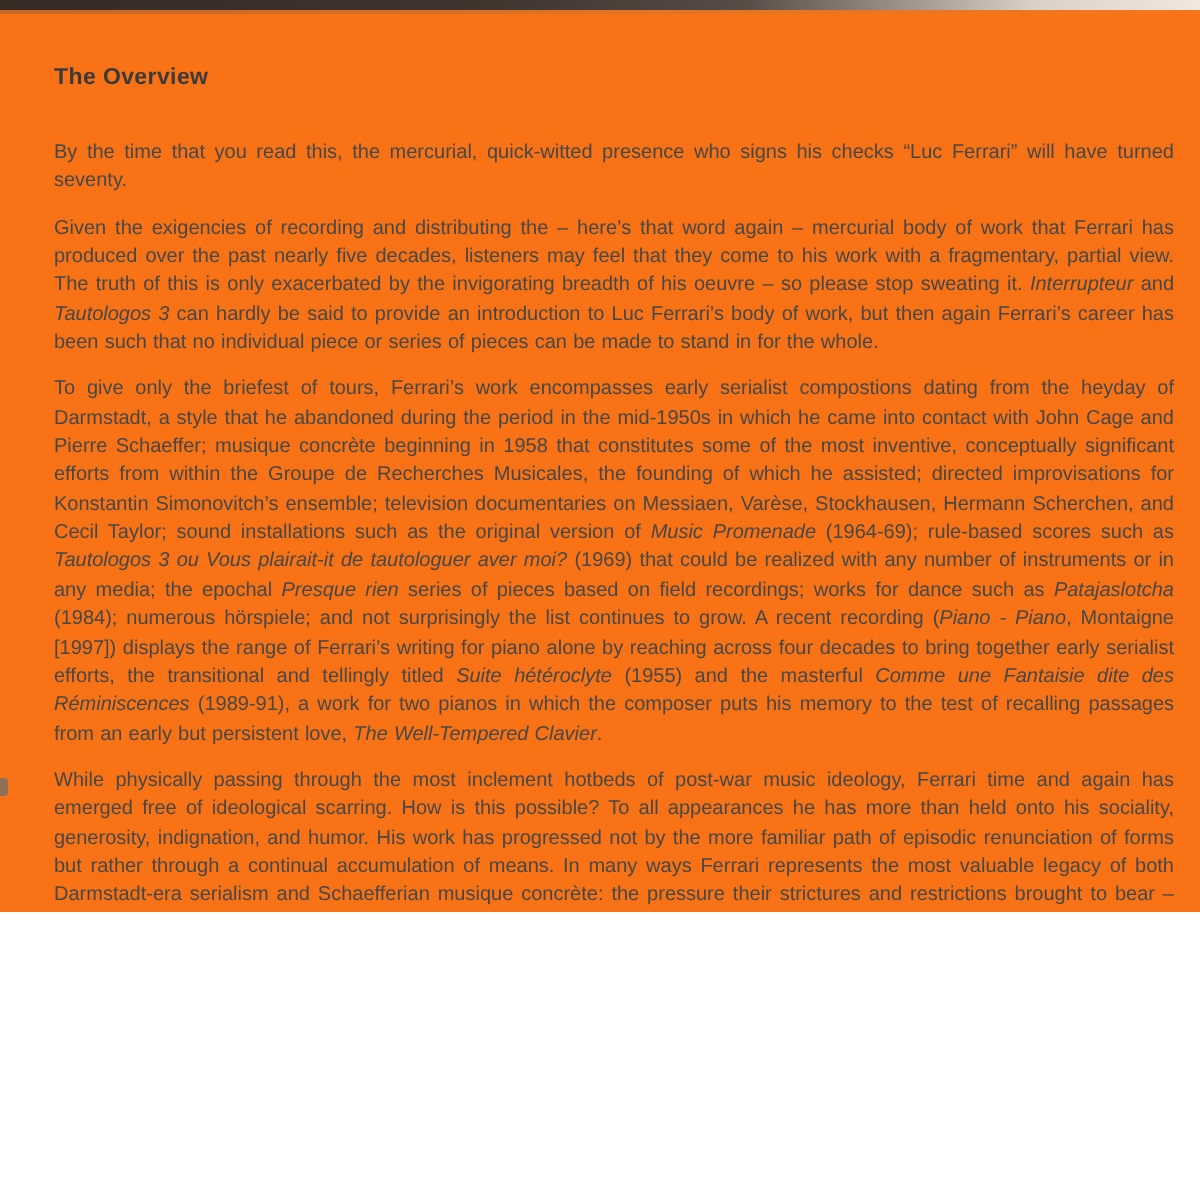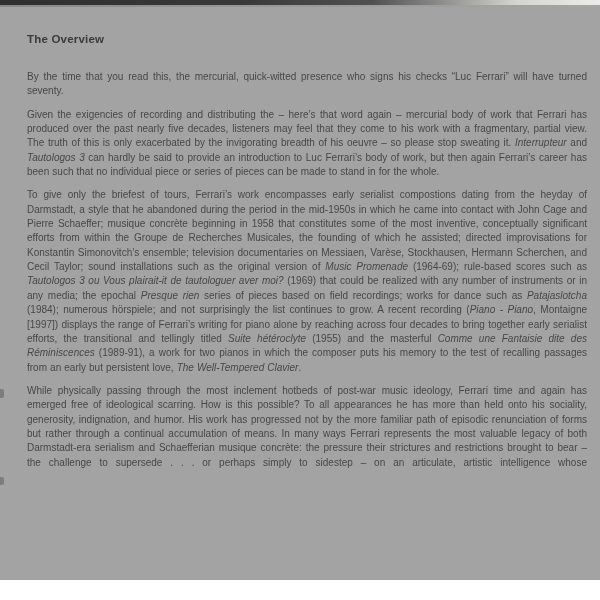--- a/index.html
+++ b/index.html
@@ -3,22 +3,22 @@
 <meta charset="utf-8">
 <style>
   html, body {
     margin: 0;
     padding: 0;
     background: #ffffff;
   }
   .page {
     position: relative;
     width: 600px;
-    height: 580px;
-    background: #a3a3a3;
+    height: 456px;
+    background: #f97316;
     overflow: hidden;
     font-family: "Liberation Sans", "DejaVu Sans", sans-serif;
   }
   .scan-top-edge {
     position: absolute;
     top: 0; left: 0;
     width: 100%;
     height: 5px;
     background: linear-gradient(to right,
       #262626 0%, #303030 40%, #4a4a4a 62%,

